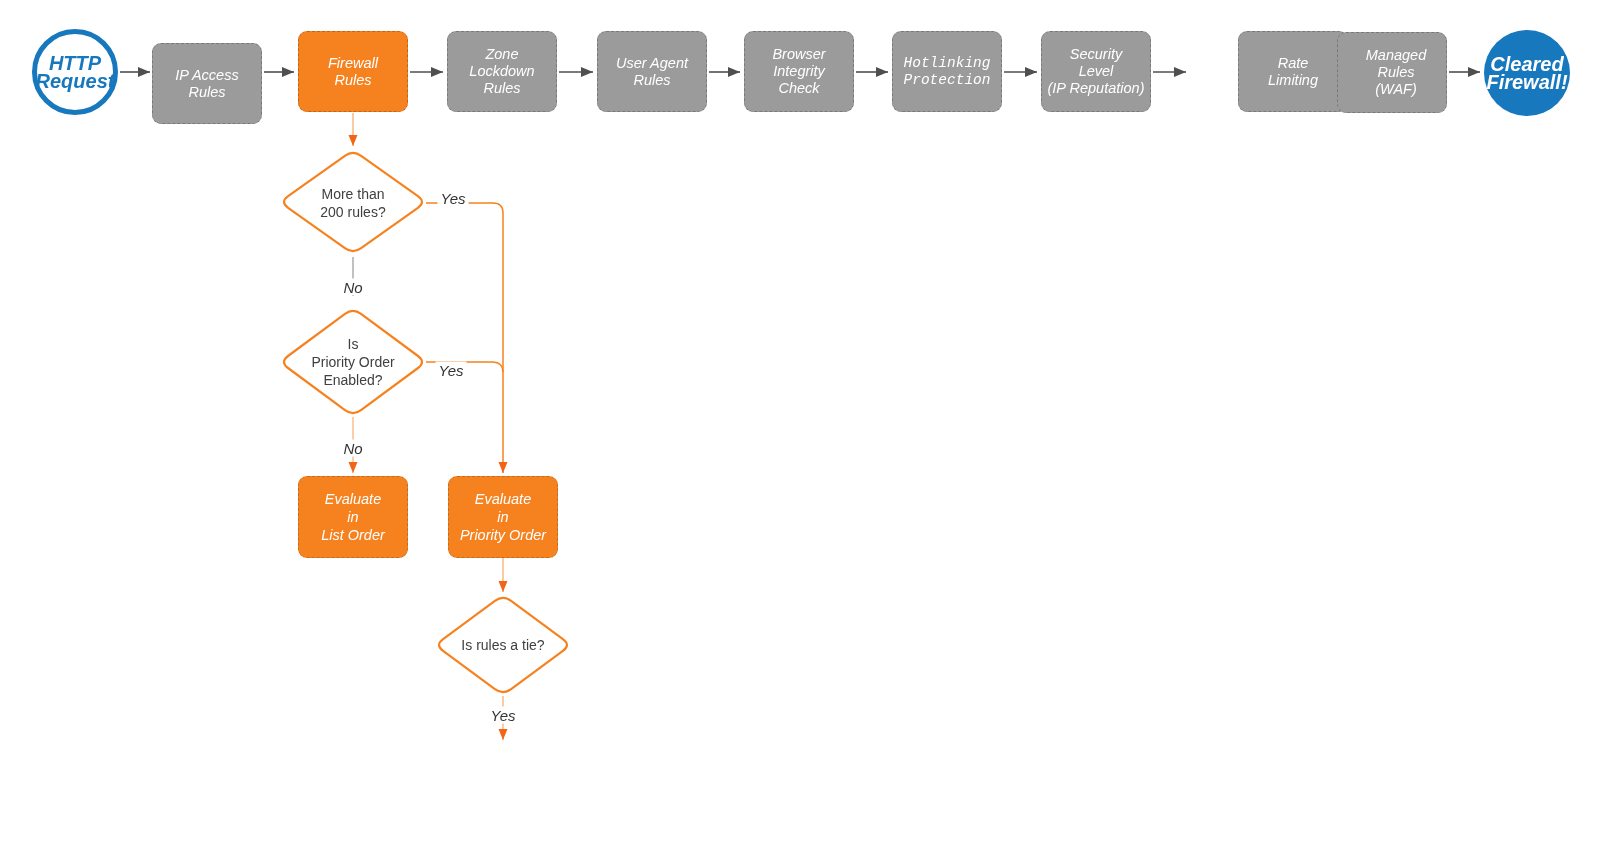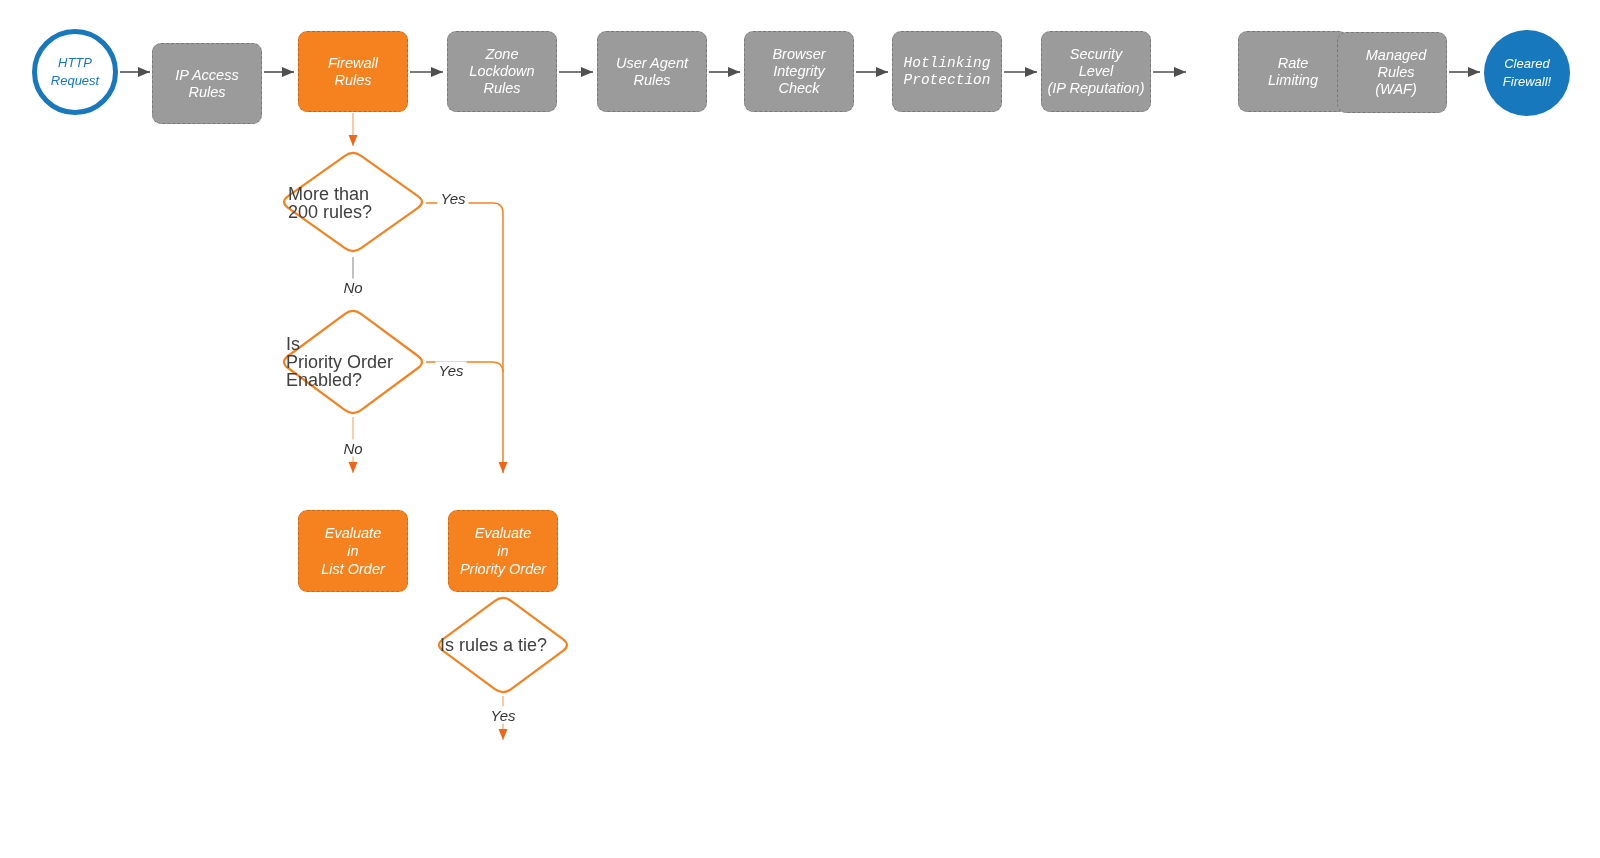--- a/index.html
+++ b/index.html
@@ -14,31 +14,31 @@
     text-align:center; white-space:pre-line;
   }
   .stage {
     width:110px; height:81px; border-radius:9px;
     background:#9B9B9B; border:1px dashed rgba(0,0,0,0.22);
     color:#ffffff; font-style:italic; font-size:14.5px; line-height:17px;
   }
   .stage.orange, .outcome { background:#F6821F; }
   .outcome {
     width:110px; border-radius:9px; border:1px dashed rgba(0,0,0,0.18);
-    color:#ffffff; font-style:italic; font-size:14.5px; line-height:18px;margin-top:34px;
+    color:#ffffff; font-style:italic; font-size:14.5px; line-height:18px;
   }
   .circle {
     width:86px; height:86px; border-radius:50%;
-    font-weight:normal; font-style:italic; font-size:13px; line-height:18px;
+    font-weight:bold; font-style:italic; font-size:20px; line-height:18px;
   }
   .circle.start { background:#ffffff; border:5px solid #1778BE; color:#1778BE; }
   .circle.end   { background:#1778BE; color:#ffffff; }
   .diamond-label {
-    position:absolute; transform:translate(-50%,-50%); 
-    color:#404040; font-size:18px; line-height:18px; white-space:pre-line;
+    position:absolute; transform:translate(-50%,-50%); text-align:center;
+    color:#404040; font-size:14px; line-height:18px; white-space:pre-line;
   }
   .edge-label {
     position:absolute; transform:translate(-50%,-50%);
     font-style:italic; font-size:15px; color:#333333;
     background:#ffffff; padding:0 3px; line-height:17px;margin-top:8px;
   }
 </style>
 </head>
 <body>
 

